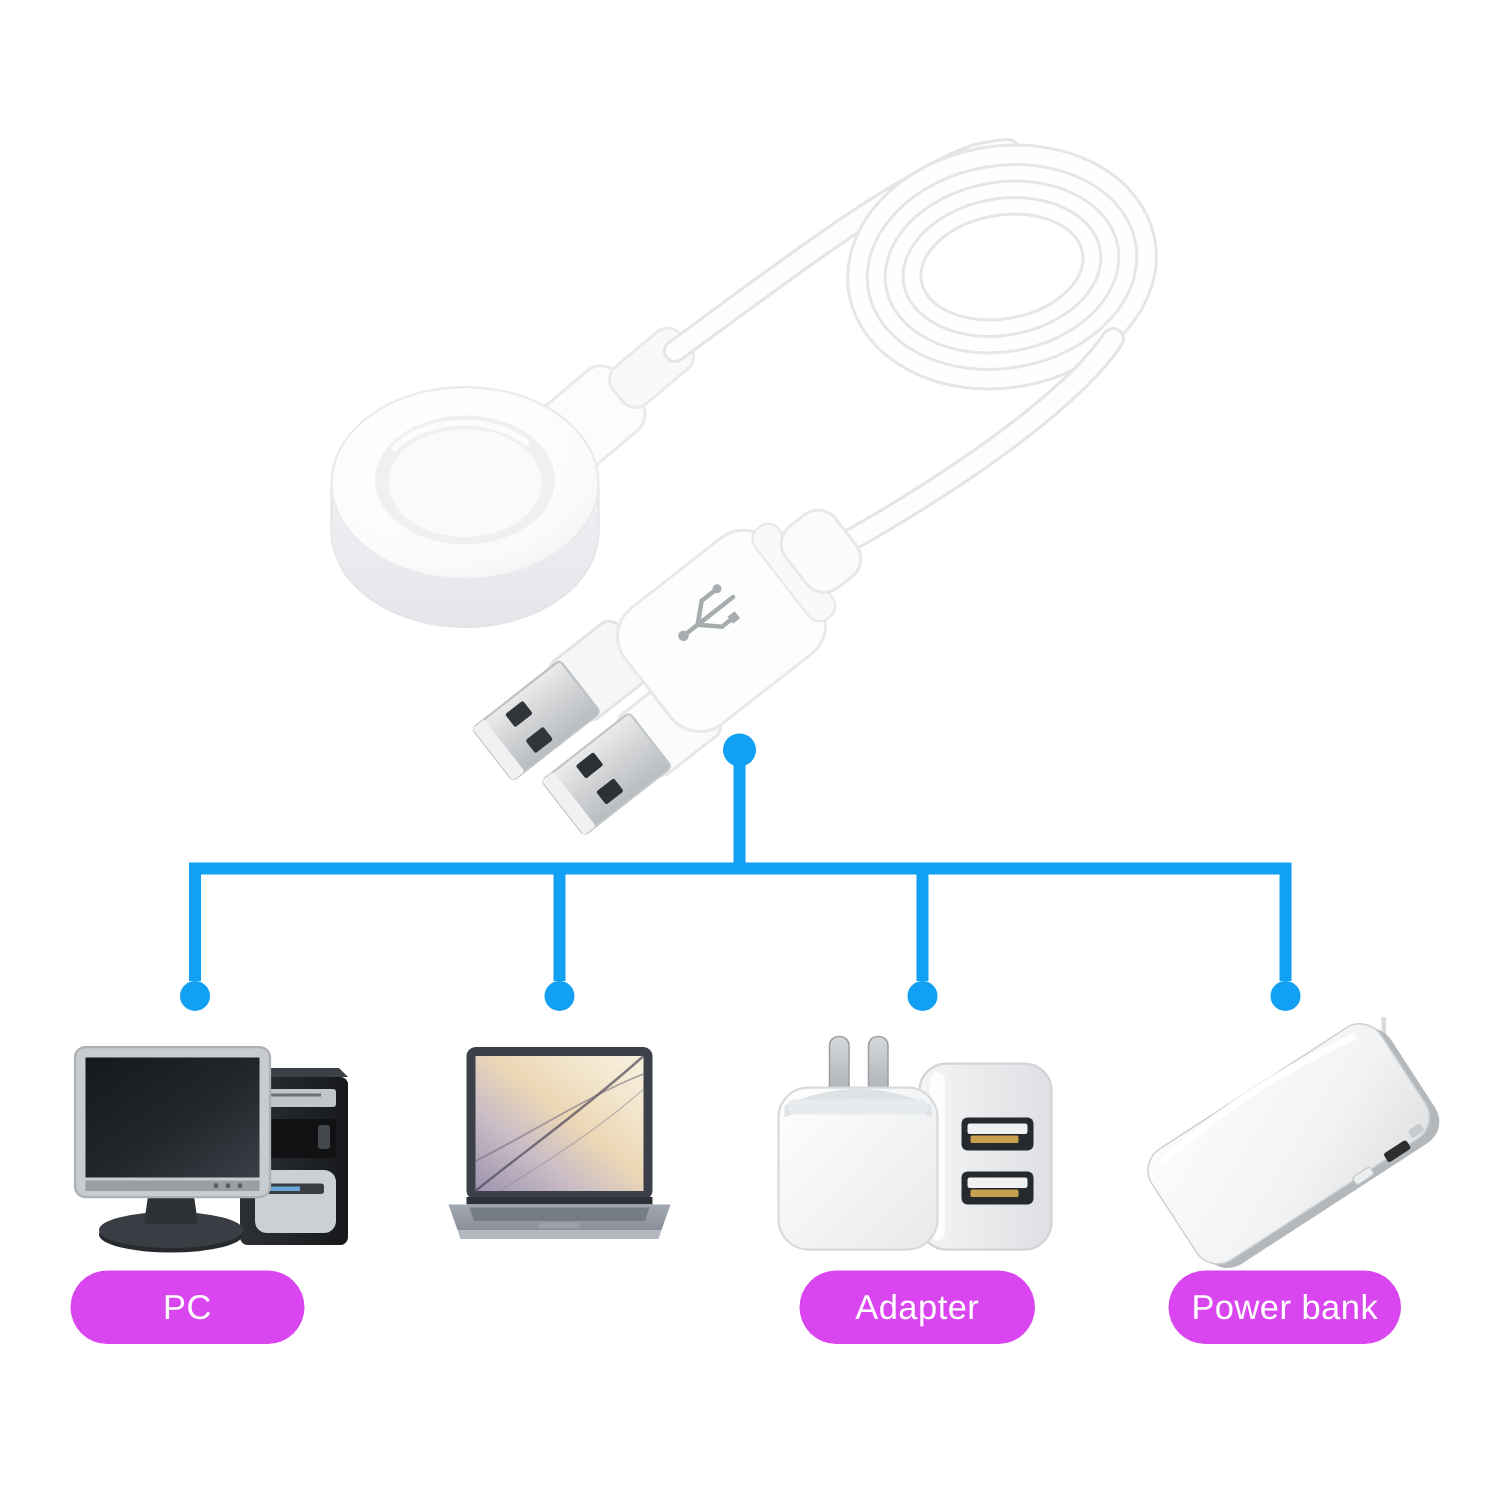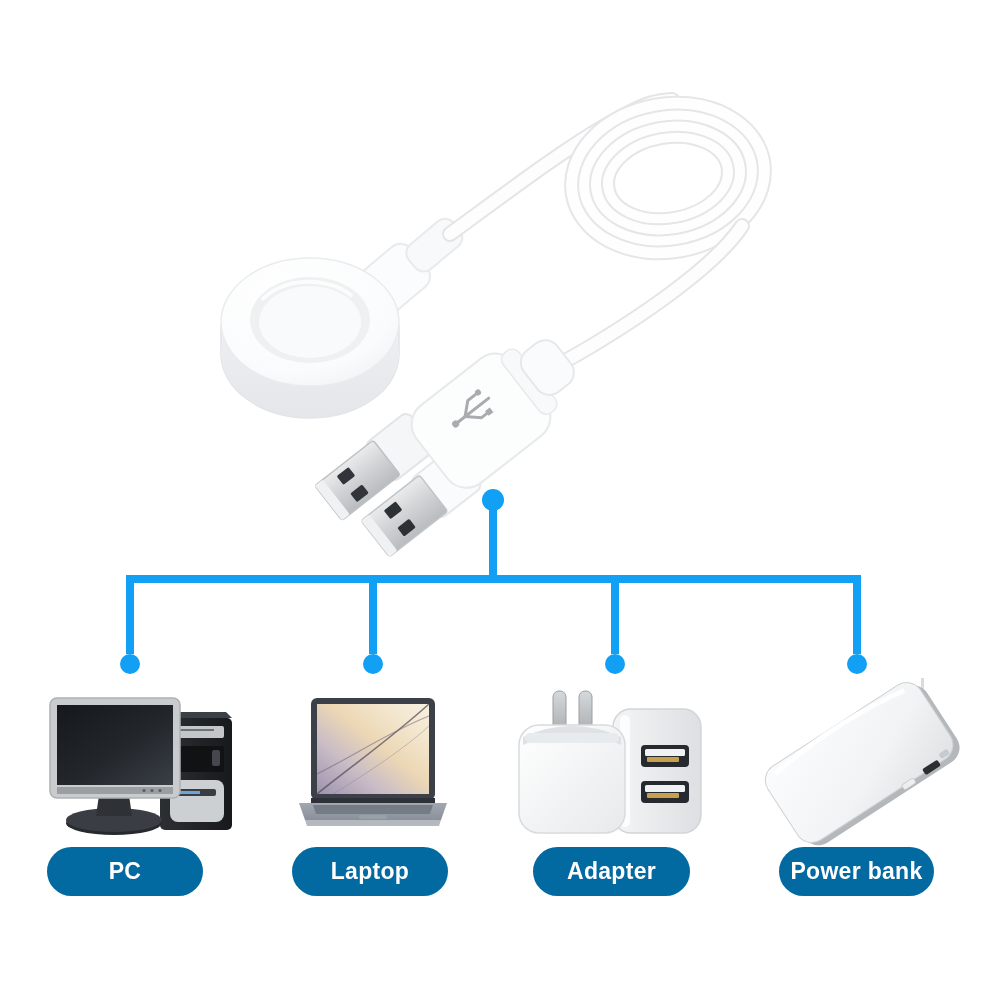--- a/index.html
+++ b/index.html
@@ -3,22 +3,22 @@
 <meta charset="utf-8">
 <style>
   html,body{margin:0;padding:0;background:#ffffff;}
   .canvas{
     position:relative;width:1000px;height:1000px;background:#ffffff;
     overflow:hidden;font-family:"Liberation Sans", sans-serif;
   }
   .abs{position:absolute;}
   .pill{
     position:absolute;top:847px;height:49px;border-radius:25px;
-    background:#0369a1;color:#ffffff;display:flex;align-items:center;
-    justify-content:center;font-weight:bold;font-size:23px;letter-spacing:.3px;
+    background:#d946ef;color:#ffffff;display:flex;align-items:center;
+    justify-content:center;font-weight:normal;font-size:23px;letter-spacing:.3px;
   }
   svg{display:block;}
 </style>
 </head>
 <body>
 
 <div class="canvas">
 
   <svg class="abs" style="left:0;top:0" width="1000" height="570" viewBox="0 0 1000 570">
     <defs>
@@ -240,23 +240,20 @@
         <rect x="150" y="126" width="18" height="7" rx="2" fill="#2c2e30"></rect>
         <rect x="124" y="128" width="14" height="6" rx="2" fill="#eceeef" stroke="#c4c7c9" stroke-width="0.8"></rect>
         <rect x="172" y="122" width="10" height="6" rx="2" fill="#c8cbcd"></rect>
       </g>
     </g>
   </svg>
 
   <div class="pill" style="left:47px;width:156px">
     <span>PC</span>
   </div>
-  <div class="pill" style="left:292px;width:156px">
-    <span>Laptop</span>
-  </div>
   <div class="pill" style="left:779px;width:155px">
     <span>Power bank</span>
   </div>
   <div class="pill" style="left:533px;width:157px">
     <span>Adapter</span>
   </div>
 
 </div>
 
 </body></html>

